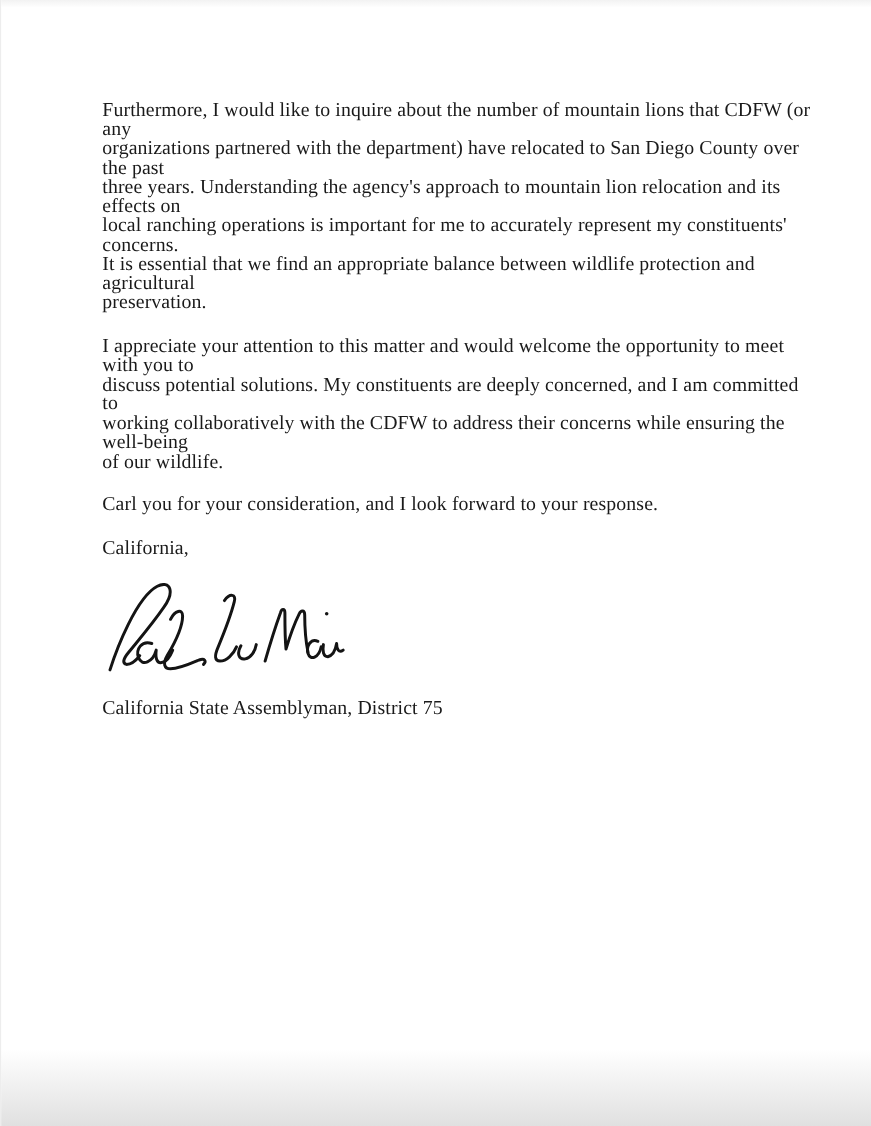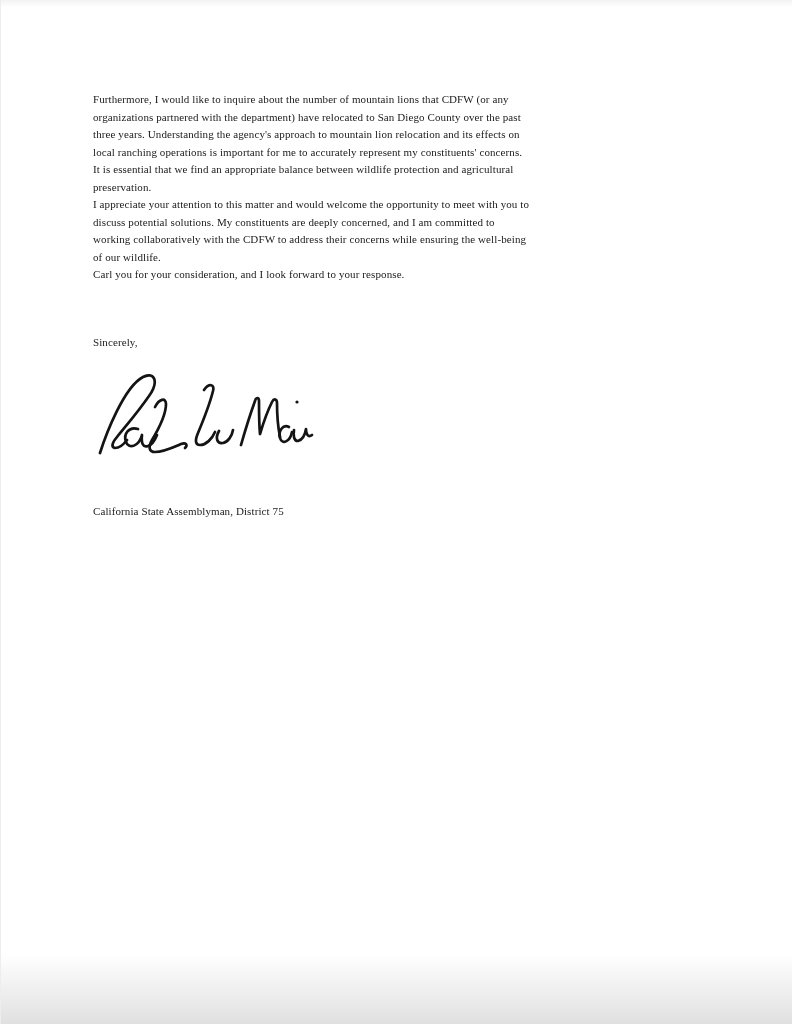--- a/index.html
+++ b/index.html
@@ -33,36 +33,36 @@
     pointer-events: none;
   }
   .content {
     position: absolute;
     top: 91px;
     left: 92px;
     width: 648px;
   }
   .para {
     margin: 0;
-    font-size: 11px;
+    font-size: 18px;
     line-height: 17.5px;
     white-space: pre-line;
     letter-spacing: 0.1px;
   }
-  .para + .para { }
+  .para + .para { margin-top: 22px; }
   .valediction { margin-top: 50px; }
   .signer-name { margin-top: 20px; }
   .signature-block {
     margin-top: 23px;
     margin-left: 5px;
     width: 218px;
     height: 85px;
   }
   .signature-block svg { display: block; }
-  .signer-title { margin-top: 44px; }
+  .signer-title { margin-top: 20px; }
 </style>
 </head>
 <body>
 
 <div class="page">
   <div class="page-top-edge"></div>
 
   <div class="content">
 
     <p class="para">Furthermore, I would like to inquire about the number of mountain lions that CDFW (or any
@@ -72,21 +72,21 @@
 It is essential that we find an appropriate balance between wildlife protection and agricultural
 preservation.</p>
 
     <p class="para">I appreciate your attention to this matter and would welcome the opportunity to meet with you to
 discuss potential solutions. My constituents are deeply concerned, and I am committed to
 working collaboratively with the CDFW to address their concerns while ensuring the well-being
 of our wildlife.</p>
 
     <p class="para">Carl you for your consideration, and I look forward to your response.</p>
 
-    <p class="para valediction">Sincerely,</p>
+    <p class="para valediction">California,</p>
 
 
     <div class="signature-block">
       <svg width="218" height="85" viewBox="0 0 218 85" fill="none" stroke="#141414" stroke-width="2.7" stroke-linecap="round" stroke-linejoin="round">
 
         <path d="M2 79 C8 60 26 13 45 3 C57 -3 61 8 51 22 C40 38 27 53 19 63 C14 69 13 73 17 74 C21 74 26 70 29 66"></path>
 
         <path d="M40 55 C31 52 25 60 28 68 C31 76 41 72 44 61 C43 69 45 74 50 72 C54 71 57 66 59 61"></path>
 
         <path d="M57 33 C61 25 68 23 68 30 C68 40 60 56 54 66 C50 73 51 78 57 78 C65 78 76 73 83 70 C88 68 90 71 87 74"></path>

